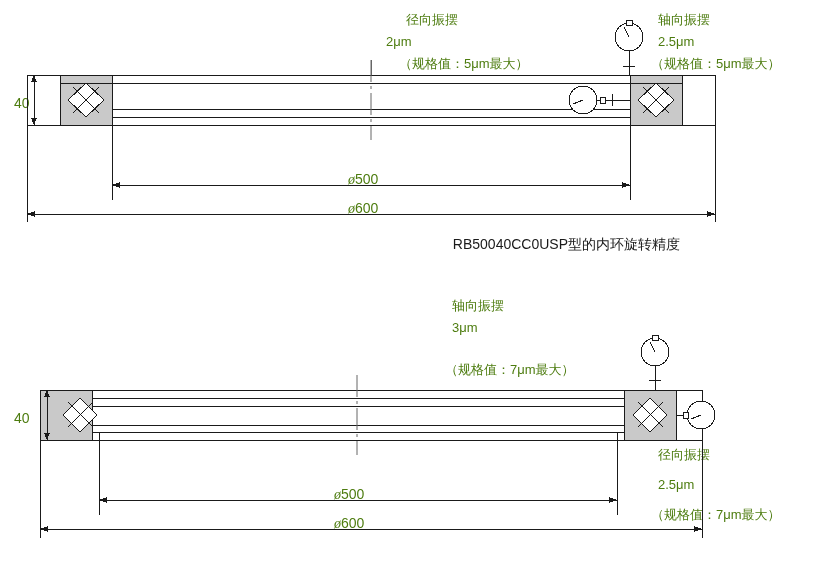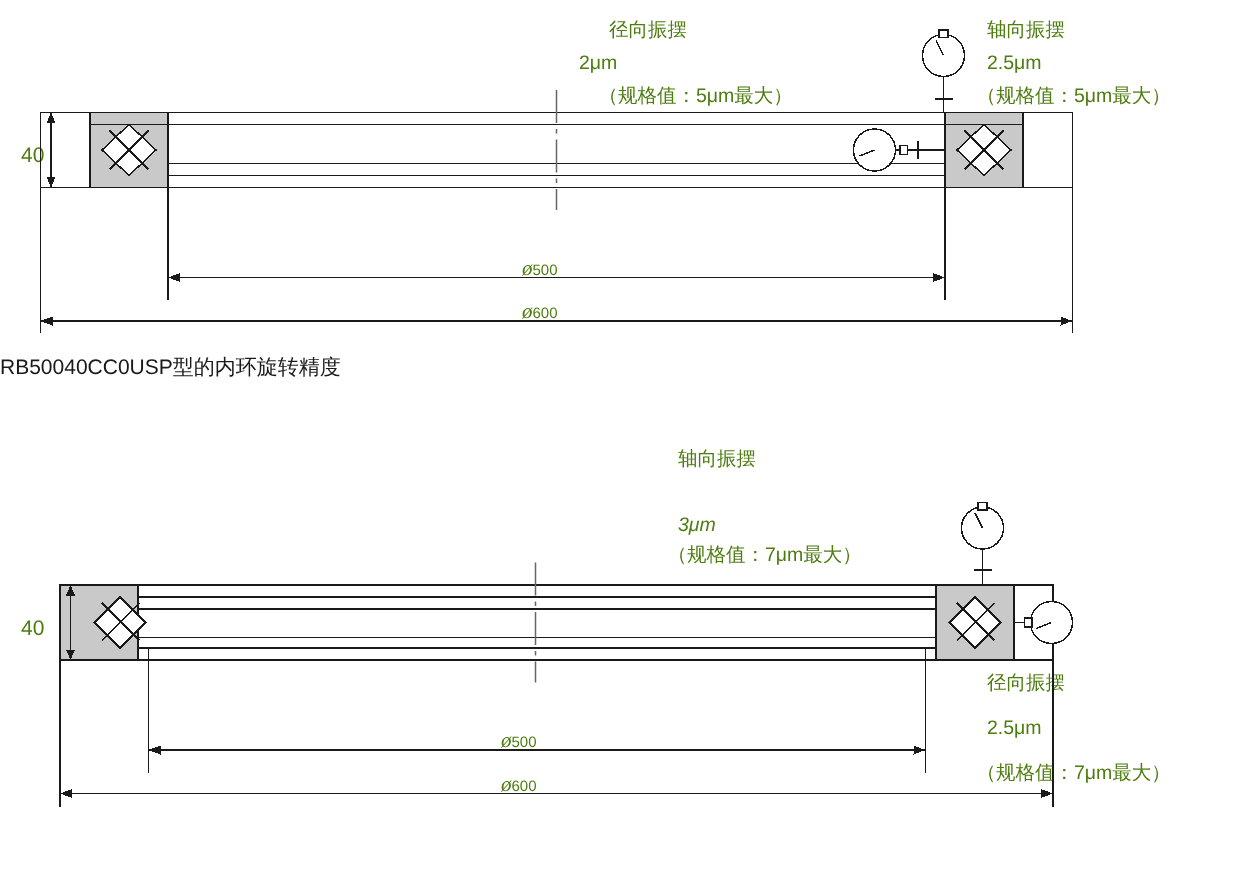--- a/index.html
+++ b/index.html
@@ -11,23 +11,23 @@
     position:relative;
     overflow:hidden;
   }
   .fig{position:absolute;left:0;width:839px;}
   #fig1{top:0;height:275px;}
   #fig2{top:280px;height:303px;}
 
   .svgwrap{position:absolute;left:0;top:0;}
 
   .lbl{position:absolute;font-size:13px;line-height:20px;white-space:nowrap;color:#4d7c0f;}
-  .caption{position:absolute;width:680px;text-align:left;font-size:14px;color:#1a1a1a;}
-
-  .dimtxt{font-size:10px;text-align:right;}
+  .caption{position:absolute;width:680px;text-align:right;font-size:14px;color:#1a1a1a;}
+
+  .dimtxt{font-size:14px;text-align:right;}
   .phi{font-family:"Liberation Serif","DejaVu Serif",serif;font-style:italic;font-size:14px;}
 </style>
 </head>
 <body>
 
 <div class="fig" id="fig1">
 
   <div class="lbl" style="left:406px;top:10px;">径向振摆</div>
   <div class="lbl" style="left:386px;top:32px;">2μm</div>
   <div class="lbl" style="left:399px;top:54px;">（规格值：5μm最大）</div>
@@ -115,21 +115,21 @@
   <div class="lbl" style="left:348px;top:198px;">
     <span class="phi">ø</span><span class="dimtxt">600</span>
   </div>
 
   <div class="caption" style="top:236px;">RB50040CC0USP型的内环旋转精度</div>
 </div>
 
 <div class="fig" id="fig2">
 
   <div class="lbl" style="left:452px;top:16px;">轴向振摆</div>
-  <div class="lbl" style="left:452px;top:60px;font-style:italic;">3μm</div>
+  <div class="lbl" style="left:452px;top:38px;">3μm</div>
   <div class="lbl" style="left:445px;top:80px;">（规格值：7μm最大）</div>
 
   <div class="lbl" style="left:658px;top:165px;">径向振摆</div>
   <div class="lbl" style="left:658px;top:195px;">2.5μm</div>
   <div class="lbl" style="left:651px;top:225px;">（规格值：7μm最大）</div>
 
   <div class="lbl" style="left:14px;top:128px;font-size:14px;">40</div>
 
   <svg class="svgwrap" width="839" height="303" viewBox="0 0 839 303">
     <g fill="none" stroke="#1a1a1a" stroke-width="1" shape-rendering="crispEdges">

